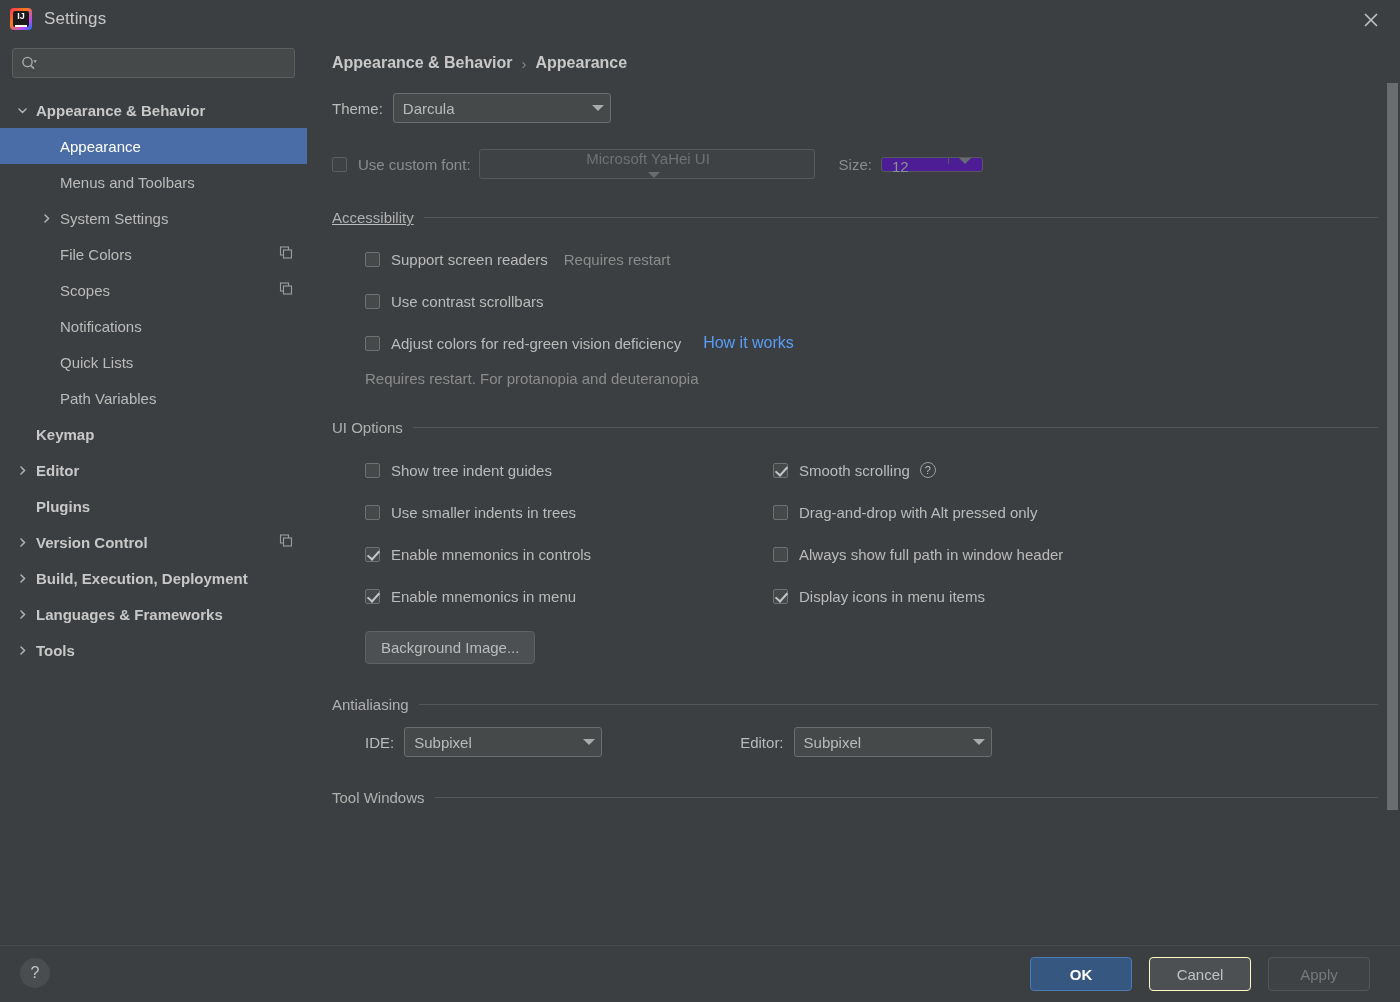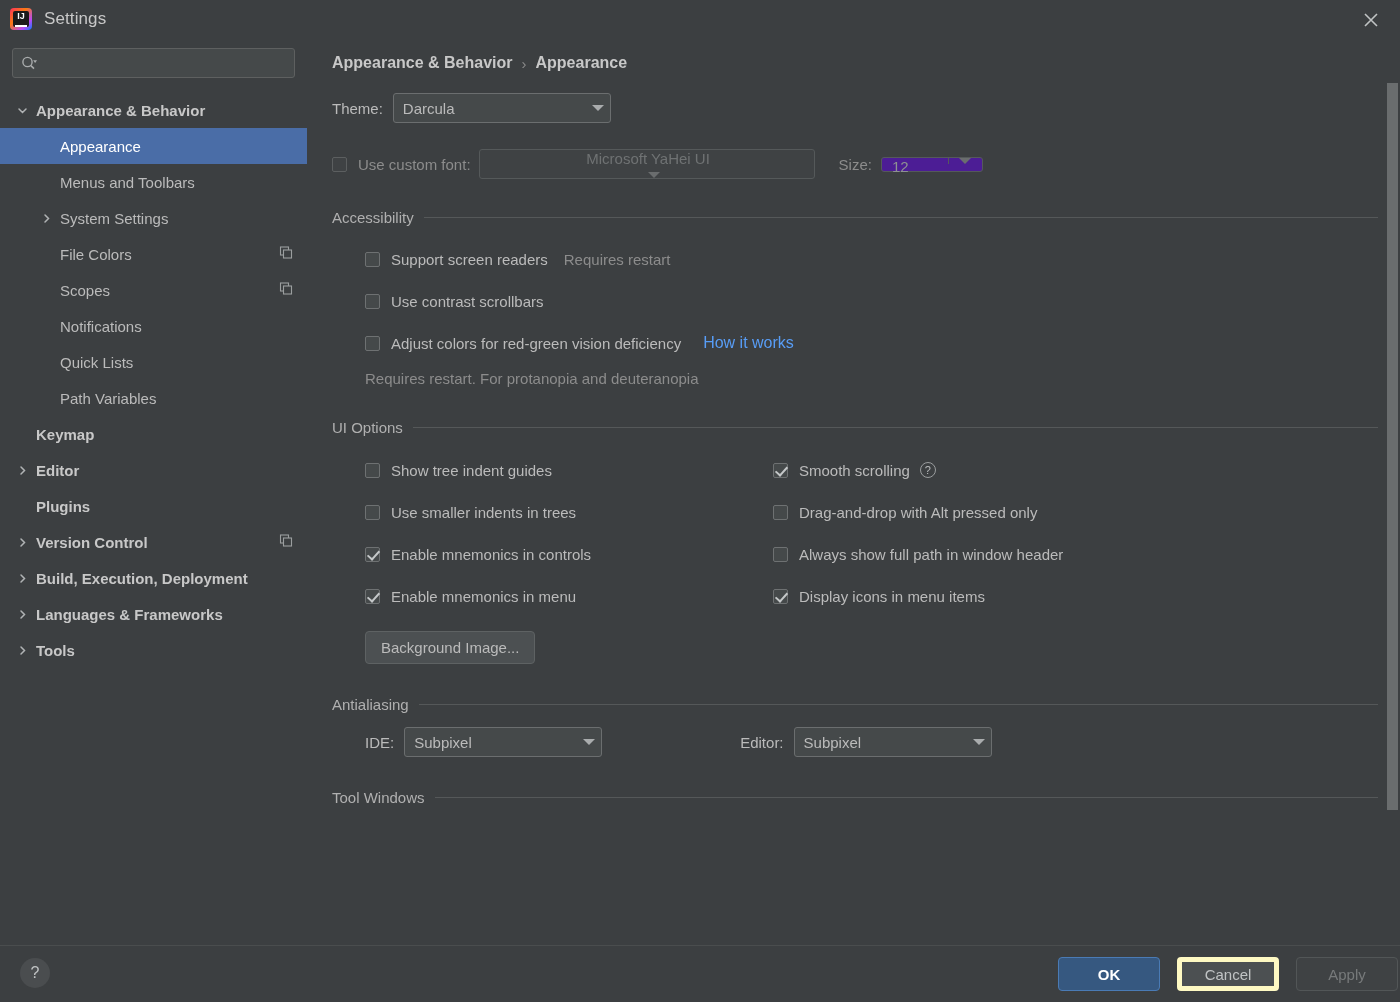--- a/index.html
+++ b/index.html
@@ -161,28 +161,28 @@
   
   .footer {
     position: absolute; left: 0; bottom: 0; width: 1400px; height: 57px;
     background: #3c3f41; border-top: 1px solid #4a4d4e;
   }
   .help-btn {
     position: absolute; left: 20px; top: 12px; width: 30px; height: 30px; border-radius: 50%;
     background: #4a4d4f; color: #c0c3c4; font-size: 16px; display: flex;
     align-items: center; justify-content: center; cursor: pointer;
   }
-  .footer-btns { position: absolute; right: 2px; top: 11px; display: flex; gap: 17px; }
+  .footer-btns { position: absolute; right: 30px; top: 11px; display: flex; gap: 17px; }
   .fbtn {
     width: 102px; height: 34px; border-radius: 4px; font-size: 15px;
     display: flex; align-items: center; justify-content: center; cursor: pointer;
     font-family: "Liberation Sans", sans-serif;
   }
   .fbtn.primary { background: #365880; border: 1px solid #4a7bb5; color: #ffffff; font-weight: bold; }
-  .fbtn.normal { background: #4c5052; border: 5px solid #fef9c3; color: #c0c3c4; }
+  .fbtn.normal { background: #4c5052; border: 1px solid #fef9c3; color: #c0c3c4; }
   .fbtn.disabled { background: #3f4244; border: 1px solid #525657; color: #777a7b; cursor: default; }
 </style>
 </head>
 <body>
 
 <div class="dialog">
 
   <div class="titlebar">
     <div class="logo">
       <div class="inner">IJ</div>
@@ -335,21 +335,21 @@
       </div>
       <span class="lbl dim" style="margin-left:24px;">Size:</span>
       <div class="spin" style="margin-left:9px;">
         <span class="val">12</span>
         <span class="btn">
           <span class="arrow-dn" style="margin-left:0;border-top-color:#6a6d6e;"></span>
         </span>
       </div>
     </div>
 
-    <div class="section" style="margin-top:30px;">
+    <div class="section" style="margin-top:30px;text-decoration:underline;">
       <span class="stitle">Accessibility</span>
       <span class="rule"></span>
     </div>
     <div id="accessibility-list" style="margin-left:58px; margin-top:12px;">
         <div class="cb-row" style="height: 42px;">
           <span class="cbox"></span>
           <span class="cb-text">Support screen readers</span>
           <span class="hint">Requires restart</span>
         </div>
         <div class="cb-row" style="height: 42px;">

